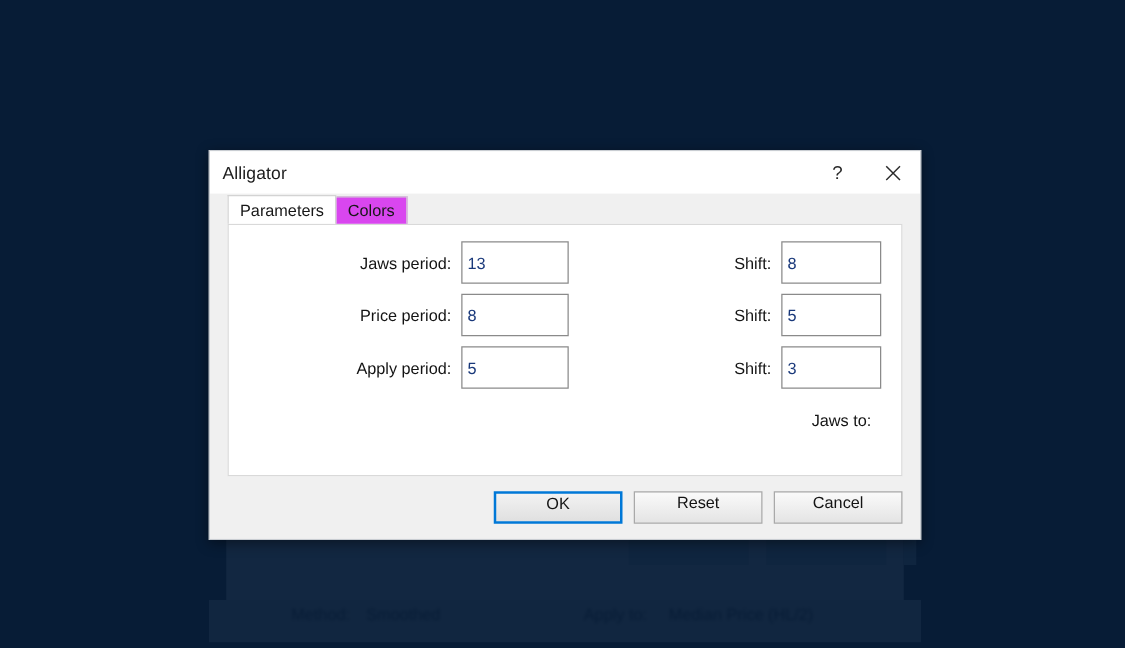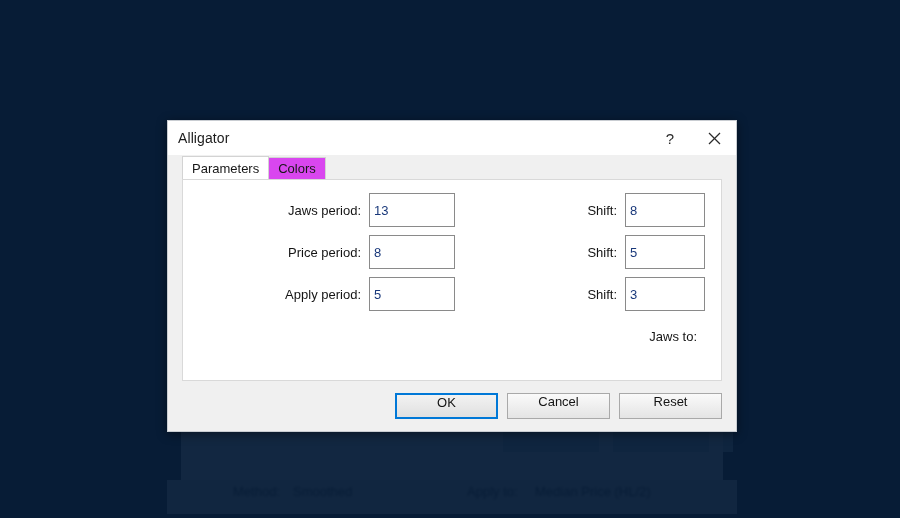--- a/index.html
+++ b/index.html
@@ -332,20 +332,20 @@
       </div>
 
     </div>
   </div>
 
   <div class="buttonbar">
     <div class="btn primary">
       <span>OK</span>
     </div>
     <div class="btn">
+      <span>Reset</span>
+    </div>
+    <div class="btn">
       <span>Cancel</span>
     </div>
-    <div class="btn">
-      <span>Reset</span>
-    </div>
   </div>
 
 </div>
 
 </body></html>

